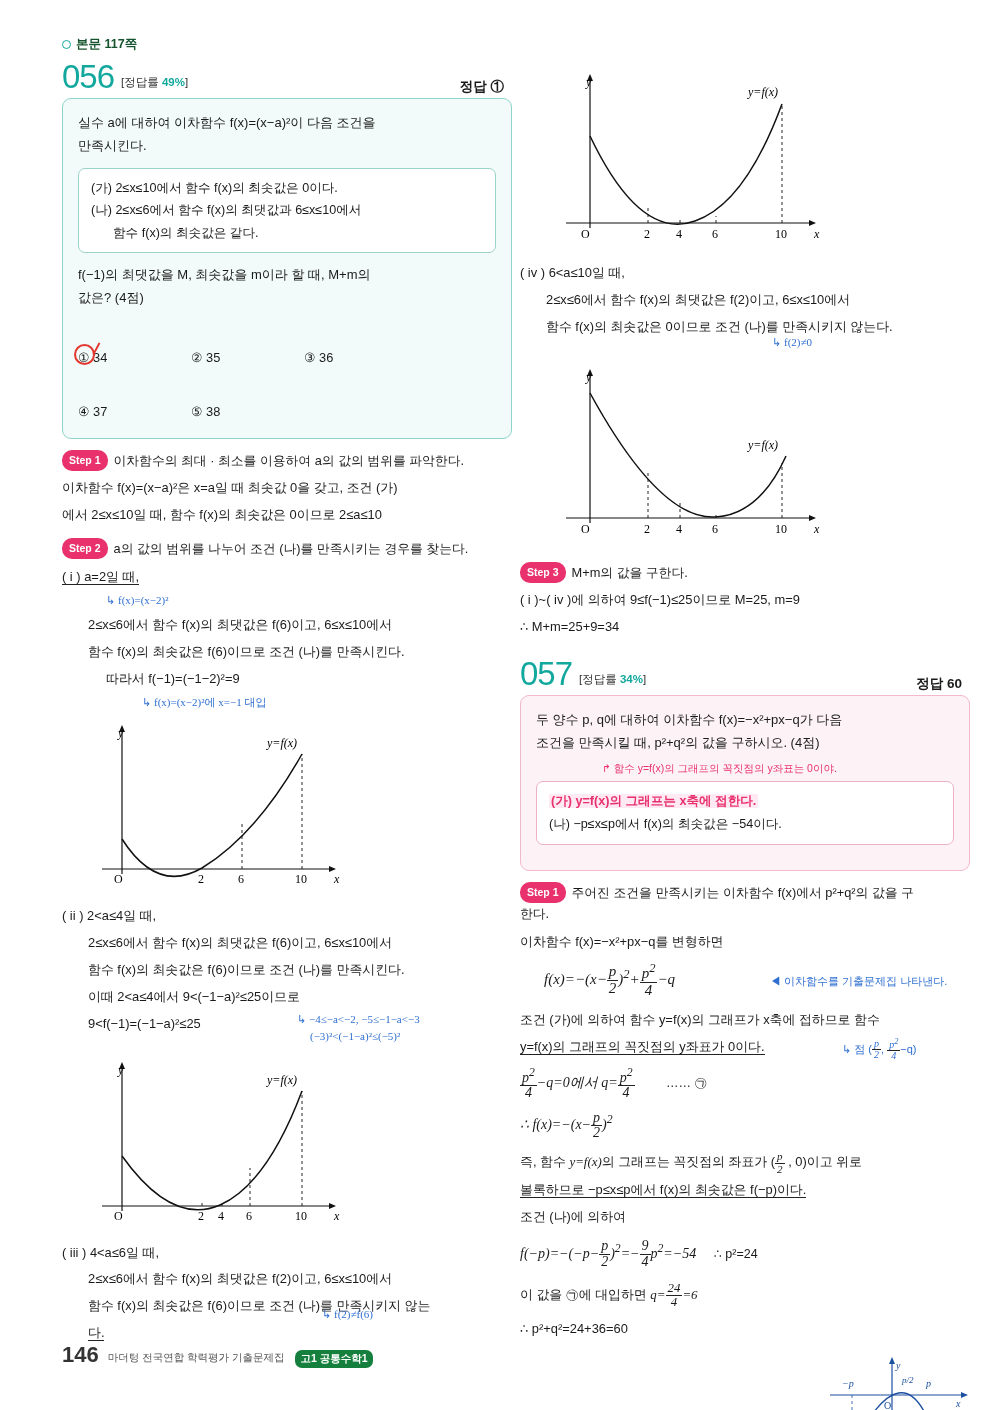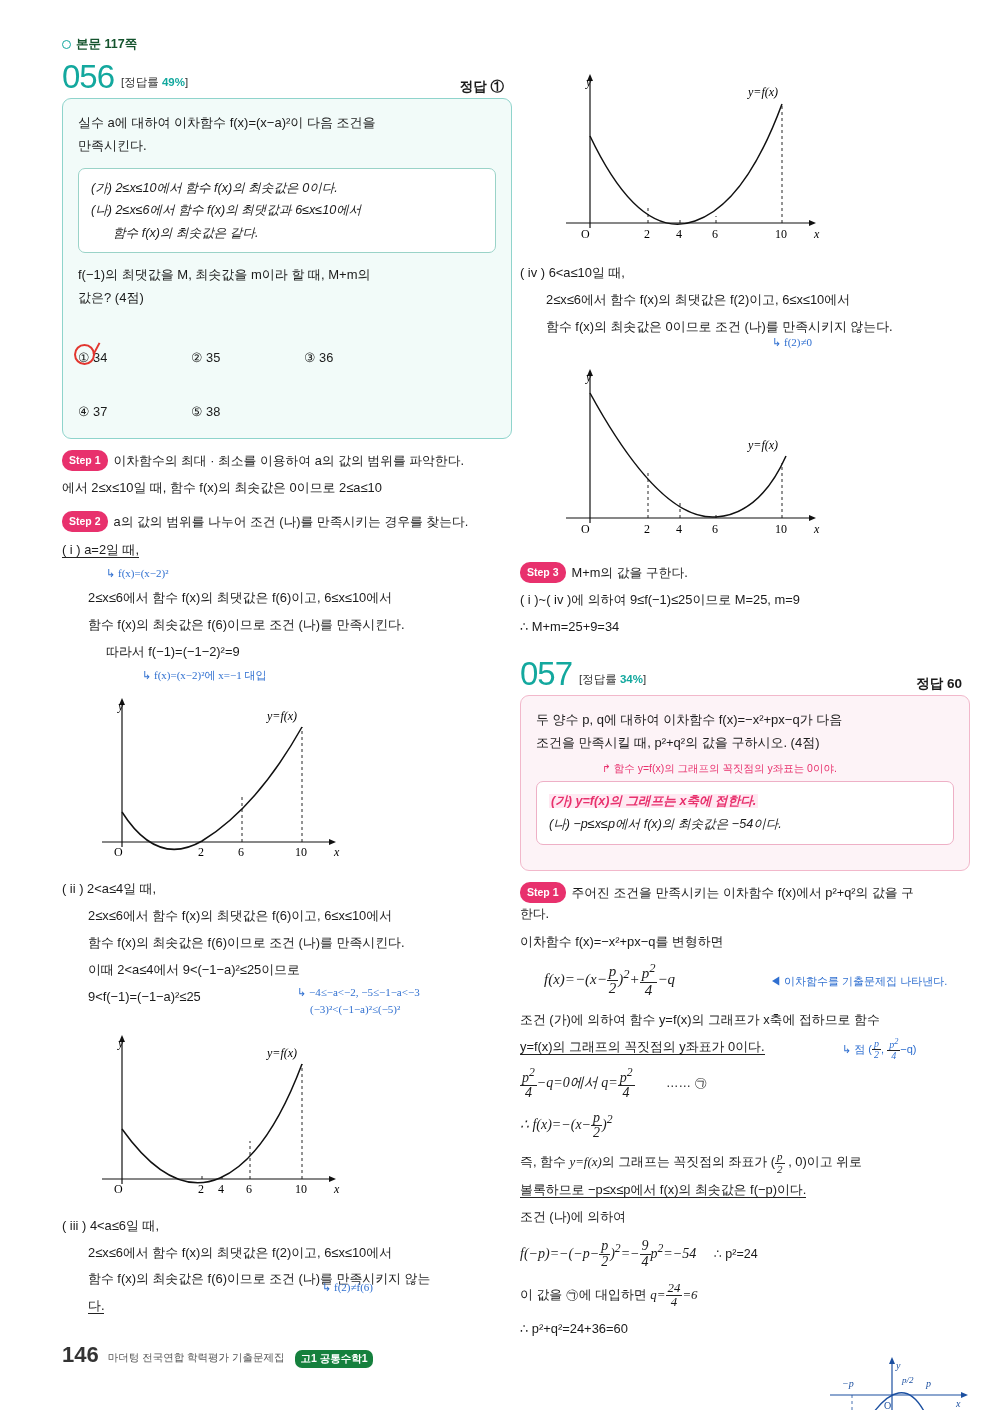--- a/index.html
+++ b/index.html
@@ -28,21 +28,21 @@
   .ans{position:absolute; right:8px; bottom:2px; font-size:13.5px; font-weight:bold;}
   .hdrrow{position:relative; height:38px;}
   
   .qbox{
     border:1.3px solid #8fd4cc; border-radius:9px; background:#f2fbf9;
     padding:13px 15px 14px 15px; font-size:13px; line-height:1.75;
   }
   .qbox.pink{border-color:#f2b8cb; background:#fdf3f7;}
   .cond{
     border:1px solid #9ad3c8; border-radius:7px; background:#ffffff;
-    padding:8px 12px; margin:10px 0 11px 0; font-size:12.6px; line-height:1.8;font-style:italic;
+    padding:8px 12px; margin:10px 0 11px 0; font-size:12.6px; line-height:1.8;
   }
   .cond.pink{border-color:#eeb0c6;}
   .indent{display:block; padding-left:22px;}
   .choices{display:flex; margin-top:9px; font-size:12.8px;}
   .choices .c{width:113px; position:relative;margin-top:28px;}
   .mark{position:absolute; left:-4px; top:-3px; width:17px; height:17px; border:2px solid #e2362f; border-radius:50%;}
   .mark:after{content:""; position:absolute; left:11px; top:-6px; width:9px; height:13px; border-right:2px solid #e2362f; transform:rotate(28deg);}
   
   .step{display:inline-block; background:#e8316d; color:#fff; font-size:10.5px; font-weight:bold;
         padding:2px 7px 2px 7px; border-radius:10px; margin-right:6px; vertical-align:1px;}
@@ -126,20 +126,21 @@
           <span>⑤</span>
           <span>38</span>
         </div>
         <div class="c"></div>
       </div>
     </div>
 
     <div class="stepline">
       <span class="step">Step 1</span><span>이차함수의 최대 · 최소를 이용하여 a의 값의 범위를 파악한다.</span>
     </div>
+    <p>이차함수 f(x)=(x−a)²은 x=a일 때 최솟값 0을 갖고, 조건 (가)</p>
     <p>에서 2≤x≤10일 때, 함수 f(x)의 최솟값은 0이므로 2≤a≤10</p>
 
     <div class="stepline">
       <span class="step">Step 2</span><span>a의 값의 범위를 나누어 조건 (나)를 만족시키는 경우를 찾는다.</span>
     </div>
 
     <p><span class="ulk">( i ) a=2일 때,</span></p>
     <p class="pi2 annot" style="margin-top:-2px">↳ <span>f(x)=(x−2)²</span></p>
     <p class="pi">2≤x≤6에서 함수 f(x)의 최댓값은 f(6)이고, 6≤x≤10에서</p>
     <p class="pi">함수 f(x)의 최솟값은 f(6)이므로 조건 (나)를 만족시킨다.</p>

